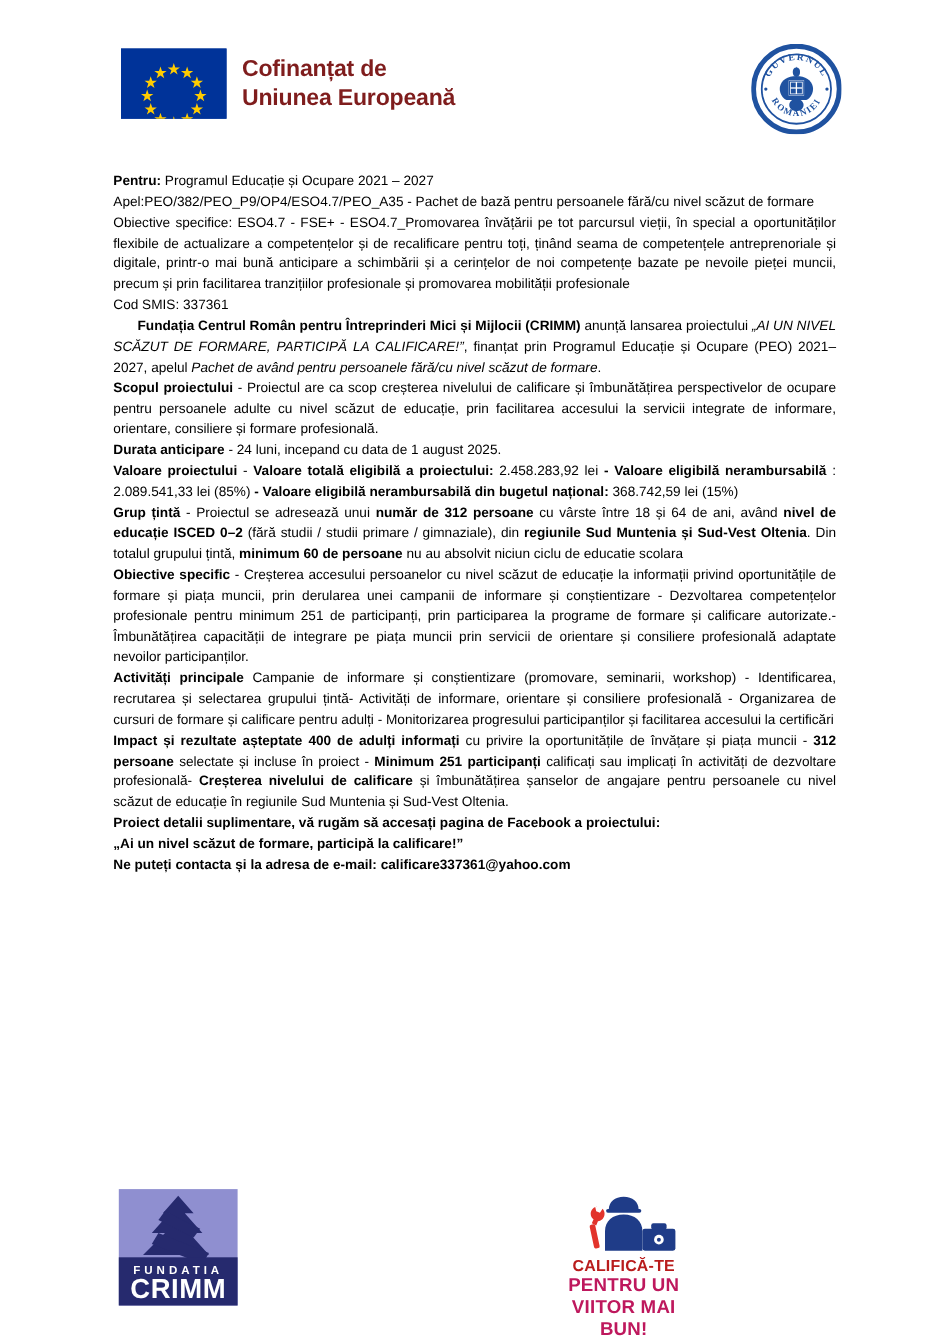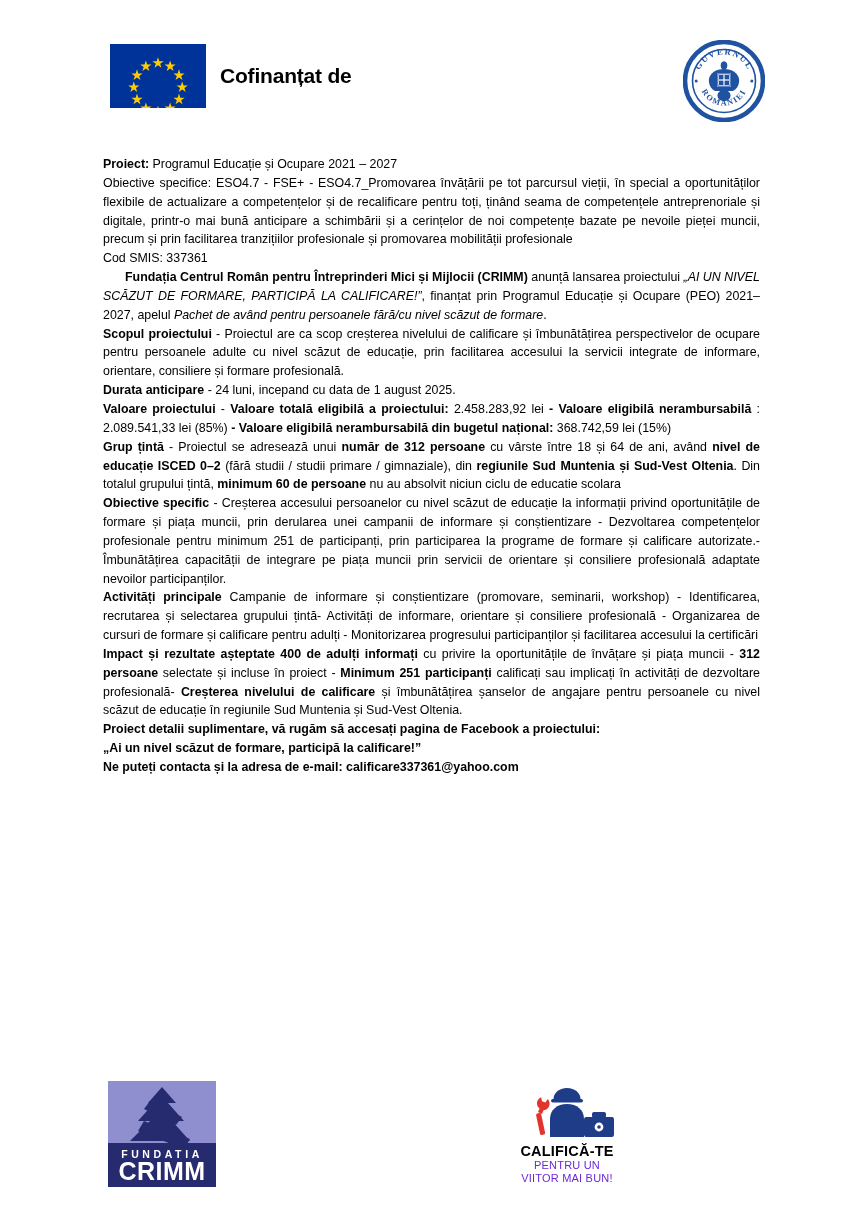--- a/index.html
+++ b/index.html
@@ -38,21 +38,21 @@
   }
   .eu-flag {
     width: 96px;
     height: 64px;
     background: #003399;
     position: relative;
     flex: 0 0 auto;
   }
   .eu-flag svg { display: block; }
   .eu-text {
-    color: #000000;
+    color: #7f1d1d;
     font-weight: bold;
     font-size: 21px;
     line-height: 1.22;
     letter-spacing: -0.2px;
     white-space: nowrap;
   }
   .gov-logo {
     position: absolute;
     left: 683px;
     top: 40px;
@@ -114,30 +114,30 @@
   .proj-logo {
     position: absolute;
     left: 505px;
     top: 10px;
     width: 124px;
     height: 108px;
     text-align: center;
   }
   .proj-logo svg { display: block; margin: 0 auto; }
   .proj-l1 {
-    color: #000000;
+    color: #b91c1c;
     font-weight: bold;
     font-size: 14.5px;
     letter-spacing: 0.2px;
     margin-top: 2px;
   }
   .proj-l2, .proj-l3 {
-    color: #6d28d9;
-    font-weight: normal;
-    font-size: 11px;
+    color: #be185d;
+    font-weight: bold;
+    font-size: 17px;
     letter-spacing: 0.2px;
     line-height: 1.18;
   }
 </style>
 </head>
 <body>
 
 <div class="page">
 
   <div class="header">
@@ -157,20 +157,21 @@
             <polygon points="27,25.33 28.35,29.38 32.6,29.38 29.17,31.88 30.48,35.93 27,33.43 23.52,35.93 24.83,31.88 21.4,29.38 25.65,29.38"></polygon>
             <polygon points="23.8,37.45 25.15,41.5 29.4,41.5 25.97,44 27.28,48.05 23.8,45.55 20.32,48.05 21.63,44 18.2,41.5 22.45,41.5"></polygon>
             <polygon points="27,49.58 28.35,53.63 32.6,53.63 29.17,56.13 30.48,60.18 27,57.68 23.52,60.18 24.83,56.13 21.4,53.63 25.65,53.63"></polygon>
             <polygon points="35.88,58.45 37.23,62.5 41.48,62.5 38.05,65 39.36,69.05 35.88,66.55 32.4,69.05 33.71,65 30.28,62.5 34.53,62.5"></polygon>
             <polygon points="48,61.7 49.35,65.75 53.6,65.75 50.17,68.25 51.48,72.3 48,69.8 44.52,72.3 45.83,68.25 42.4,65.75 46.65,65.75"></polygon>
           </g>
         </svg>
       </div>
       <div class="eu-text">
         <div>Cofinanțat de</div>
+        <div>Uniunea Europeană</div>
       </div>
     </div>
 
     <div class="gov-logo">
       <svg viewBox="0 0 82 82" width="82" height="82" aria-hidden="true">
         <circle cx="41" cy="41" r="39" fill="none" stroke="#1f52a0" stroke-width="4.6"></circle>
         <circle cx="41" cy="41" r="31.5" fill="none" stroke="#1f52a0" stroke-width="1.6"></circle>
         <path id="arcTop" d="M 14.5,41 A 26.5,26.5 0 0 1 67.5,41" fill="none"></path>
         <path id="arcBot" d="M 16.5,41 A 24.5,24.5 0 0 0 65.5,41" fill="none"></path>
         <text font-family="Liberation Serif, serif" font-size="8.6" fill="#1f52a0" letter-spacing="1.5" font-weight="bold">
@@ -192,22 +193,23 @@
           <rect x="36" y="40.6" width="4.4" height="4.4" fill="#1f52a0"></rect>
           <rect x="41.6" y="40.6" width="4.4" height="4.4" fill="#1f52a0"></rect>
           <path d="M41 20.5 L 42 24 L 40 24 Z"></path>
         </g>
       </svg>
     </div>
   </div>
 
   <div class="content">
 
-    <p class="block-head"><b>Proiect:</b><span> Programul Educație și Ocupare 2021 – 2027</span></p>
-
+    <p class="block-head"><b>Pentru:</b><span> Programul Educație și Ocupare 2021 – 2027</span></p>
+
+    <p class="just">Apel:PEO/382/PEO_P9/OP4/ESO4.7/PEO_A35 - Pachet de bază pentru persoanele fără/cu nivel scăzut de formare</p>
 
     <p class="just">Obiective specifice:  ESO4.7 - FSE+ - ESO4.7_Promovarea învățării pe tot parcursul vieții, în special a oportunităților flexibile de actualizare a competențelor și de recalificare pentru toți, ținând seama de competențele antreprenoriale și digitale, printr-o mai bună anticipare a schimbării și a cerințelor de noi competențe bazate pe nevoile pieței muncii, precum și prin facilitarea tranzițiilor profesionale și promovarea mobilității profesionale</p>
 
 
     <p>Cod SMIS: 337361</p>
 
 
     <p class="para para-indent"><b>Fundația Centrul Român pentru Întreprinderi Mici și Mijlocii (CRIMM)</b><span> anunță lansarea proiectului </span><i>„AI UN NIVEL SCĂZUT DE FORMARE, PARTICIPĂ LA CALIFICARE!”</i><span>, finanțat prin Programul Educație și Ocupare (PEO) 2021–2027, apelul </span><i>Pachet de având pentru persoanele fără/cu nivel scăzut de formare</i><span>.</span></p>
 
     <p class="para"><b>Scopul proiectului</b><span>  - Proiectul are ca scop creșterea nivelului de calificare și îmbunătățirea perspectivelor de ocupare pentru persoanele adulte cu nivel scăzut de educație, prin facilitarea accesului la servicii integrate de informare, orientare, consiliere și formare profesională.</span></p>

